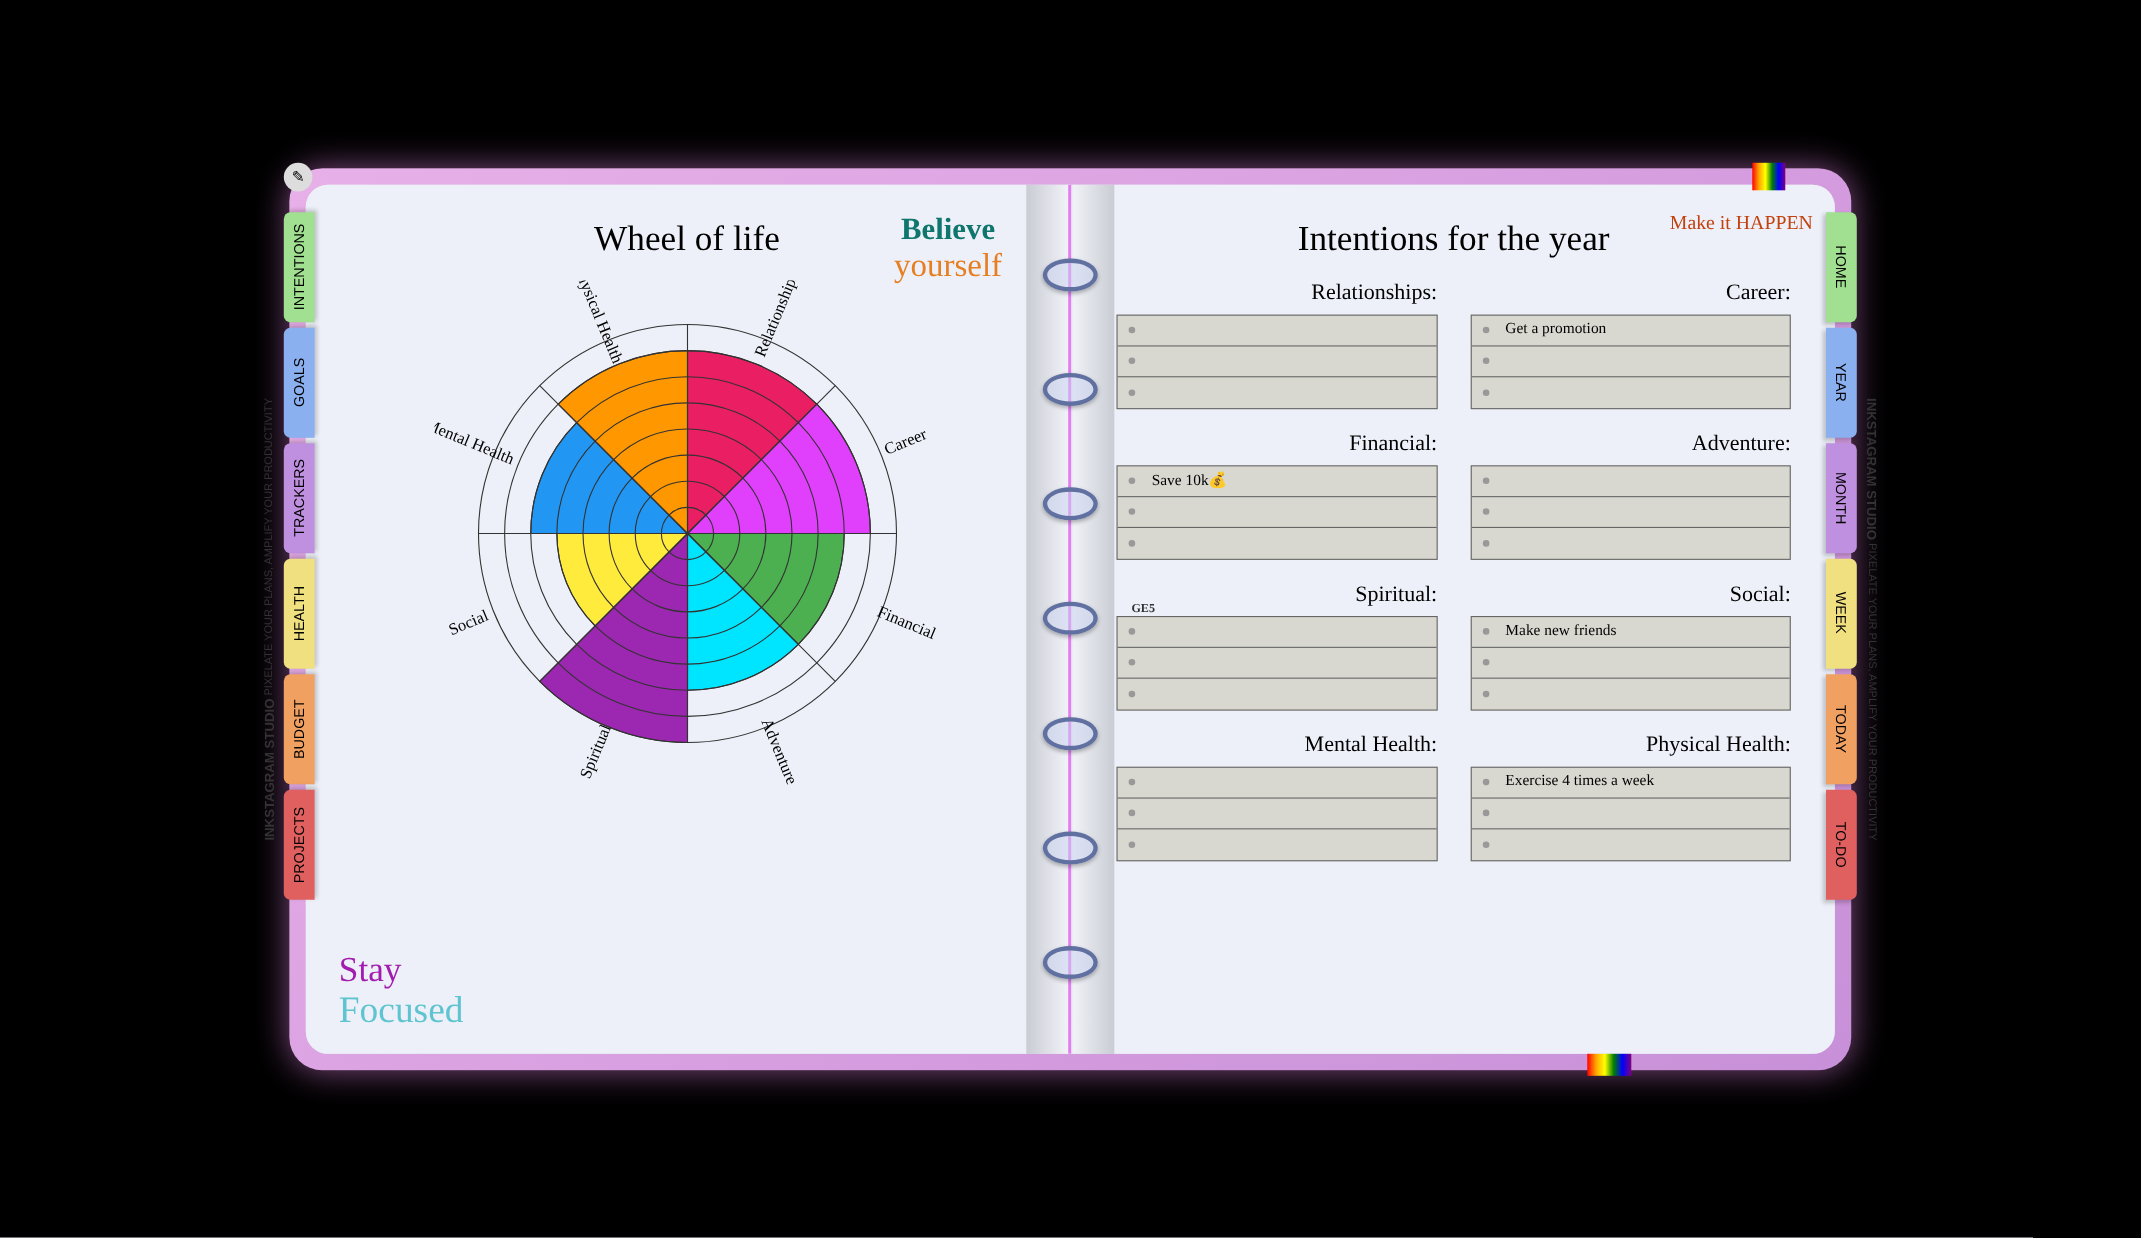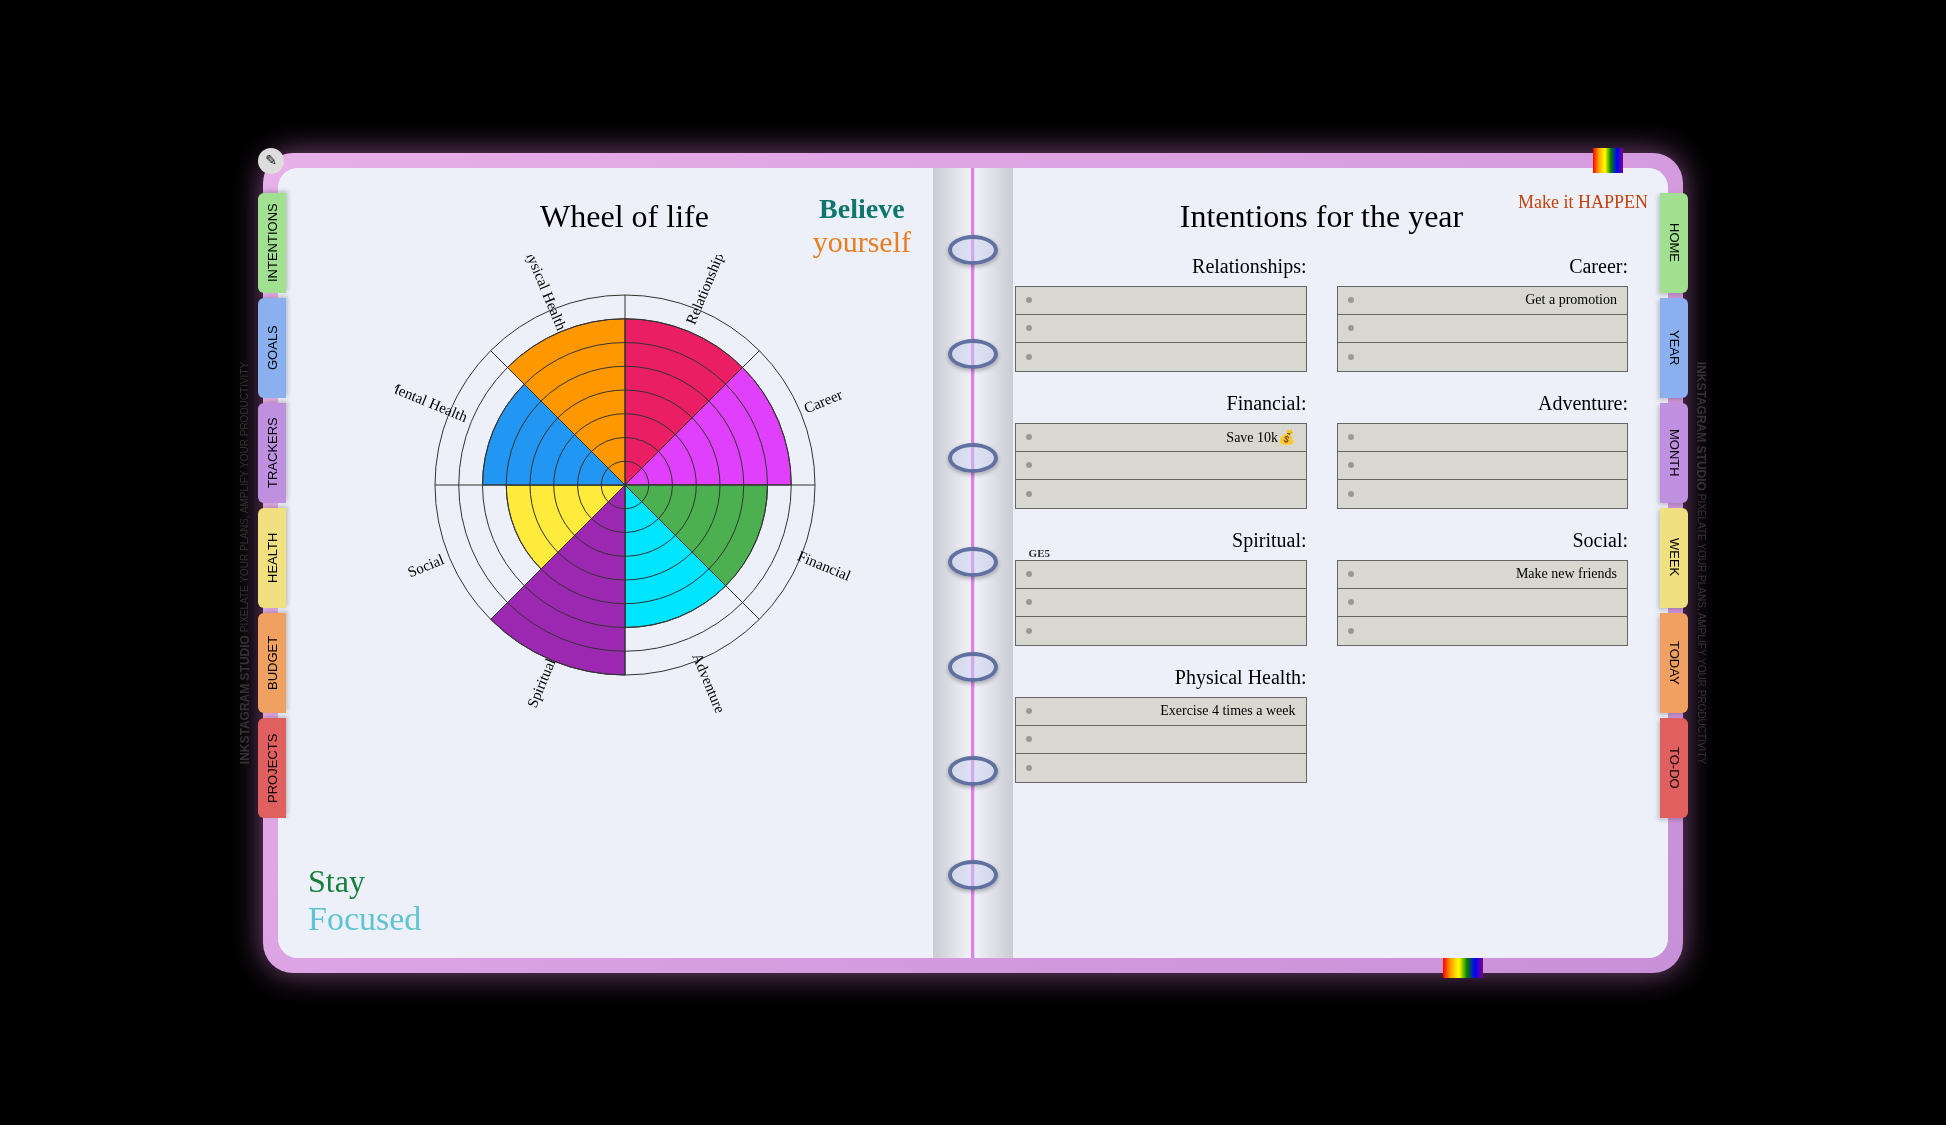--- a/index.html
+++ b/index.html
@@ -124,21 +124,21 @@
   text-align: left;
   line-height: 1;
 }
 .sticker-focused {
   position: absolute;
   bottom: 20px;
   left: 30px;
   font-family: 'Brush Script MT', cursive;
   text-align: left;
 }
-.sticker-focused .line1 { font-size: 32px; color: #15803d; }
+.sticker-focused .line1 { font-size: 32px; color: #a21caf; }
 .sticker-focused .line2 { font-size: 34px; color: #5ec5d0; }
 .wheel-container {
   width: 460px;
   height: 460px;
   margin: 20px auto 0;
   position: relative;
 }
 .wheel-svg { width: 100%; height: 100%; }
 .intentions-grid {
   display: grid;
@@ -169,21 +169,21 @@
 }
 .intention-row:last-child { border-bottom: none; }
 .intention-row::before {
   content: '';
   width: 6px;
   height: 6px;
   background: #999;
   border-radius: 50%;
   margin-right: 15px;
 }
-.intention-row span { flex: 1; text-align: right; }
+.intention-row span { flex: 1; text-align: left; }
 .rainbow-bookmark {
   position: absolute;
   top: -5px;
   right: 60px;
   width: 30px;
   height: 25px;
   background: linear-gradient(90deg, red, orange, yellow, green, blue, purple);
   z-index: 20;
 }
 .rainbow-bookmark-bottom {
@@ -395,20 +395,34 @@
               </div>
               <div class="intention-row">
                 <span></span>
               </div>
               <div class="intention-row">
                 <span></span>
               </div>
             </div>
           </div>
           <div class="intention-block">
+            <div class="intention-title">Mental Health:</div>
+            <div class="intention-box">
+              <div class="intention-row">
+                <span></span>
+              </div>
+              <div class="intention-row">
+                <span></span>
+              </div>
+              <div class="intention-row">
+                <span></span>
+              </div>
+            </div>
+          </div>
+          <div class="intention-block">
             <div class="intention-title">Physical Health:</div>
             <div class="intention-box">
               <div class="intention-row">
                 <span>Exercise 4 times a week</span>
               </div>
               <div class="intention-row">
                 <span></span>
               </div>
               <div class="intention-row">
                 <span></span>

